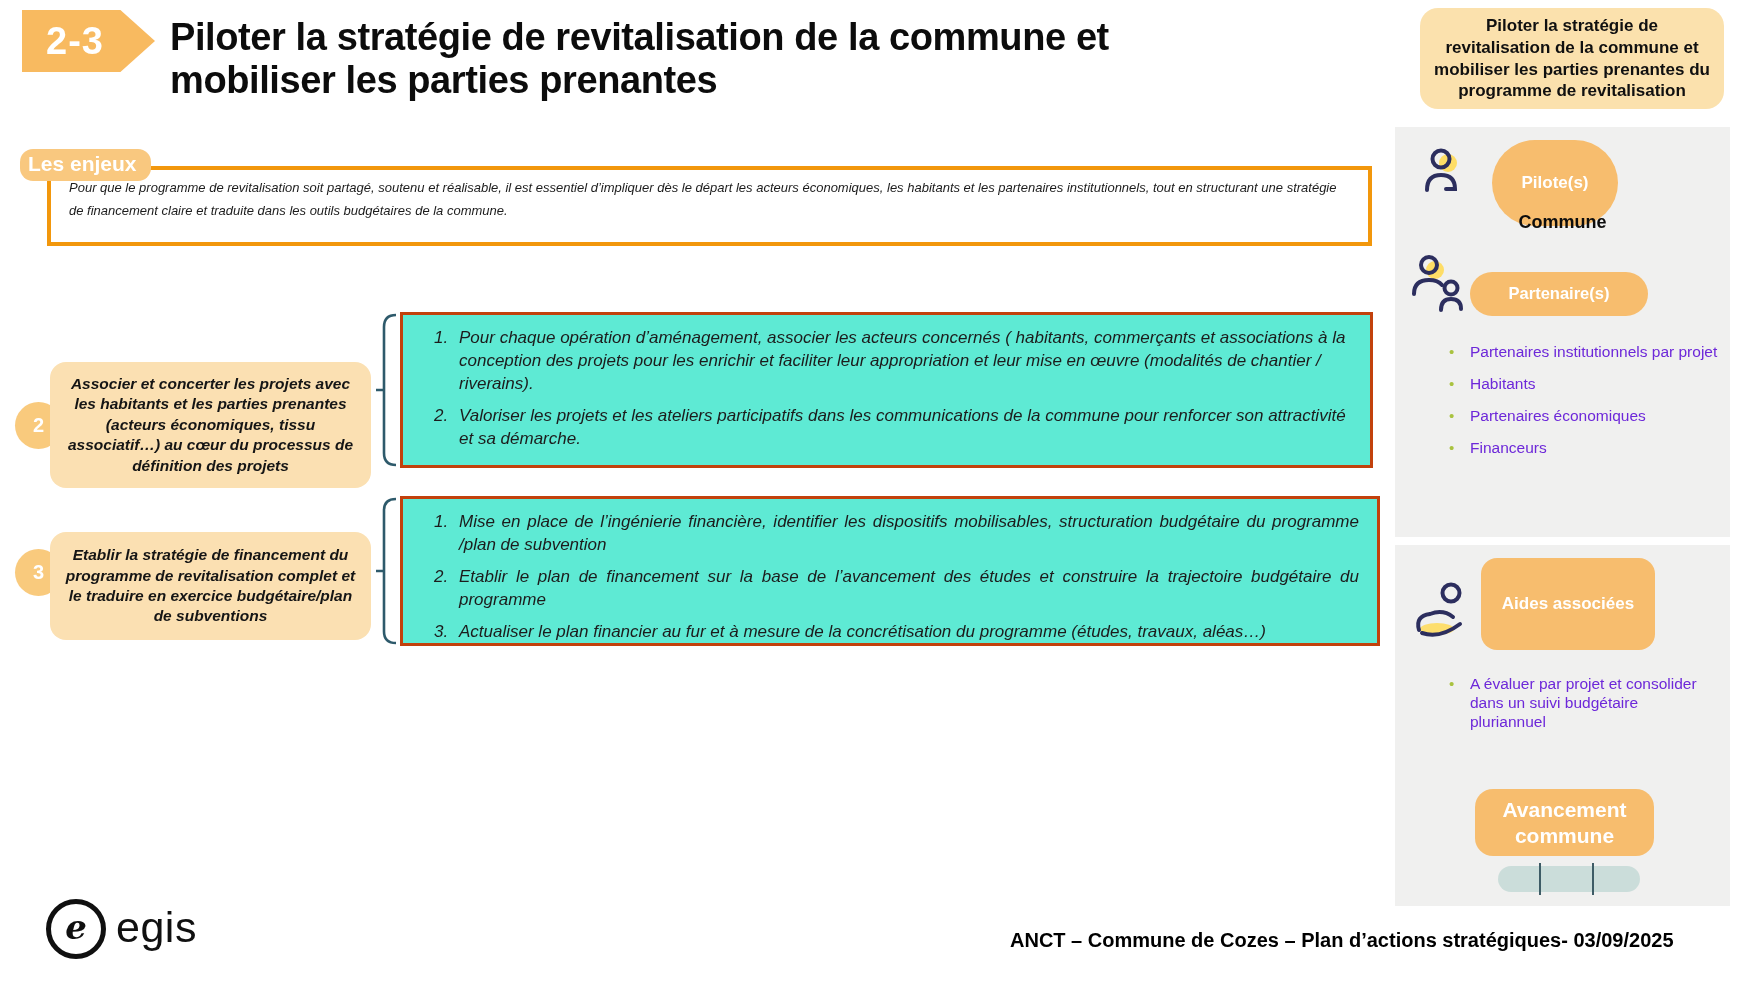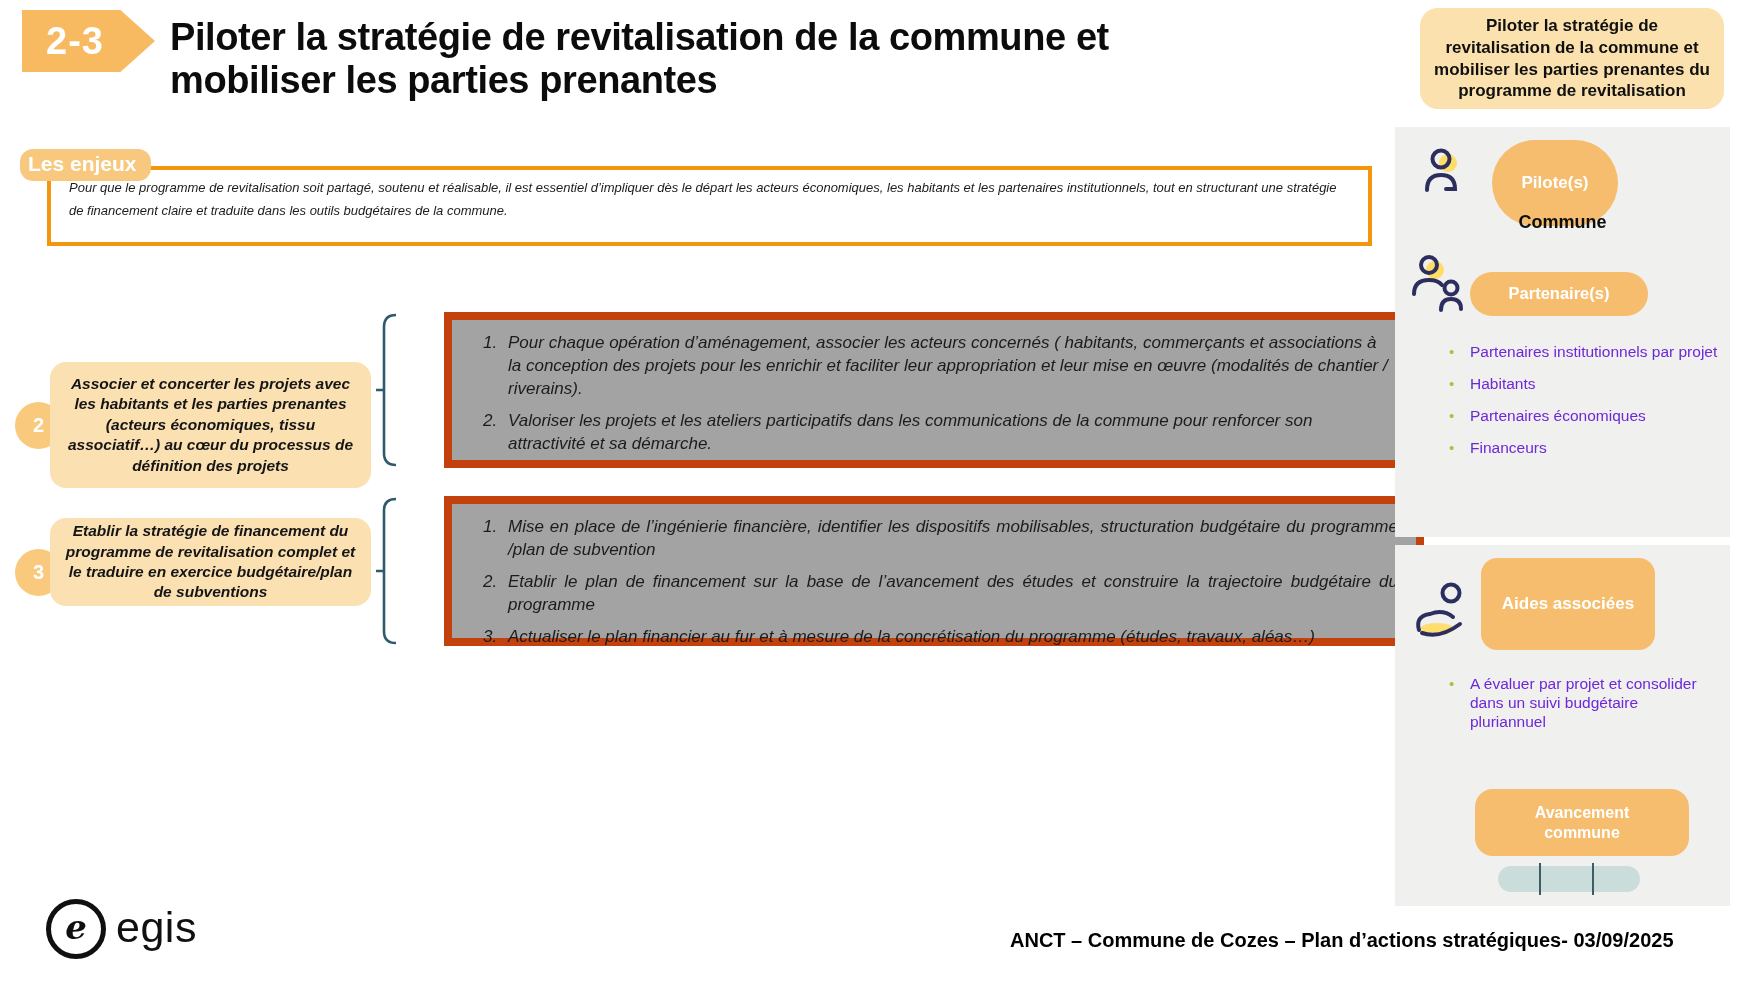--- a/index.html
+++ b/index.html
@@ -40,44 +40,43 @@
     color:#fff;font-weight:bold;font-size:20px;display:flex;align-items:center;justify-content:center;
   }
   .obj-box{
     position:absolute;background:#FBE0B2;border-radius:16px;color:#151515;
     display:flex;align-items:center;justify-content:center;text-align:center;
     font-weight:bold;font-style:italic;font-size:15.5px;line-height:1.32;
     padding:8px 14px;box-sizing:border-box;
   }
   .brace{position:absolute;width:24px;}
   .steps-box{
-    position:absolute;border:8px solid #c2410c;background:#a3a3a3;box-sizing:border-box;
+    position:absolute;border:3px solid #c2410c;background:#5eead4;box-sizing:border-box;
     padding:11px 18px 0 6px;
-    margin-left:44px;
   }
   .steps-box ol{margin:0;padding-left:44px;font-style:italic;font-size:17px;line-height:23px;color:#1c1c1c;}
   .steps-box li{margin-bottom:9px;padding-left:6px;}
   .steps-justify li{text-align:justify;}
   .circle-2{left:15px;top:402px;}  .obj-2{left:50px;top:362px;width:321px;height:126px;}
   .brace-2{left:374px;top:312px;height:156px;}  .stepsbox-2{left:400px;top:312px;width:973px;height:156px;}
-  .circle-3{left:15px;top:549px;}  .obj-3{left:50px;top:518px;width:321px;height:88px;}
+  .circle-3{left:15px;top:549px;}  .obj-3{left:50px;top:532px;width:321px;height:108px;}
   .brace-3{left:374px;top:496px;height:150px;}  .stepsbox-3{left:400px;top:496px;width:980px;height:150px;}
   
   .panel{position:absolute;left:1395px;width:335px;background:#F0F0EF;}
   .panel-1{top:127px;height:410px;}
   .panel-2{top:545px;height:361px;}
   .side-icon{position:absolute;}
   .pill{
     position:absolute;background:#F7BD6E;color:#fff;font-weight:bold;
     display:flex;align-items:center;justify-content:center;text-align:center;line-height:1.2;
   }
   .pill-pilote{left:1492px;top:140px;width:126px;height:86px;border-radius:44px;font-size:17px;}
   .pill-partenaires{left:1470px;top:272px;width:178px;height:44px;border-radius:28px;font-size:16.5px;}
   .pill-aides{left:1481px;top:558px;width:174px;height:92px;border-radius:16px;font-size:17px;padding:0 10px;box-sizing:border-box;}
-  .pill-avancement{left:1475px;top:789px;width:214px;height:67px;border-radius:18px;font-size:16px;padding:0 20px;box-sizing:border-box;}
+  .pill-avancement{left:1475px;top:789px;width:179px;height:67px;border-radius:18px;font-size:21px;padding:0 20px;box-sizing:border-box;}
   .value-commune{
     position:absolute;left:1395px;top:212px;width:335px;text-align:center;
     font-weight:bold;font-size:18px;color:#0d0d0d;
   }
   .side-list{position:absolute;list-style:none;margin:0;padding:0;font-size:15.5px;line-height:19px;color:#6d28d9;}
   .side-list li{position:relative;padding-left:27px;margin-bottom:13px;}
   .side-list li::before{content:"•";position:absolute;left:6px;top:0;color:#A9C23F;font-size:15px;}
   .list-partenaires{left:1443px;top:342px;width:285px;}
   .list-aides{left:1443px;top:674px;width:275px;}
   .progress{

